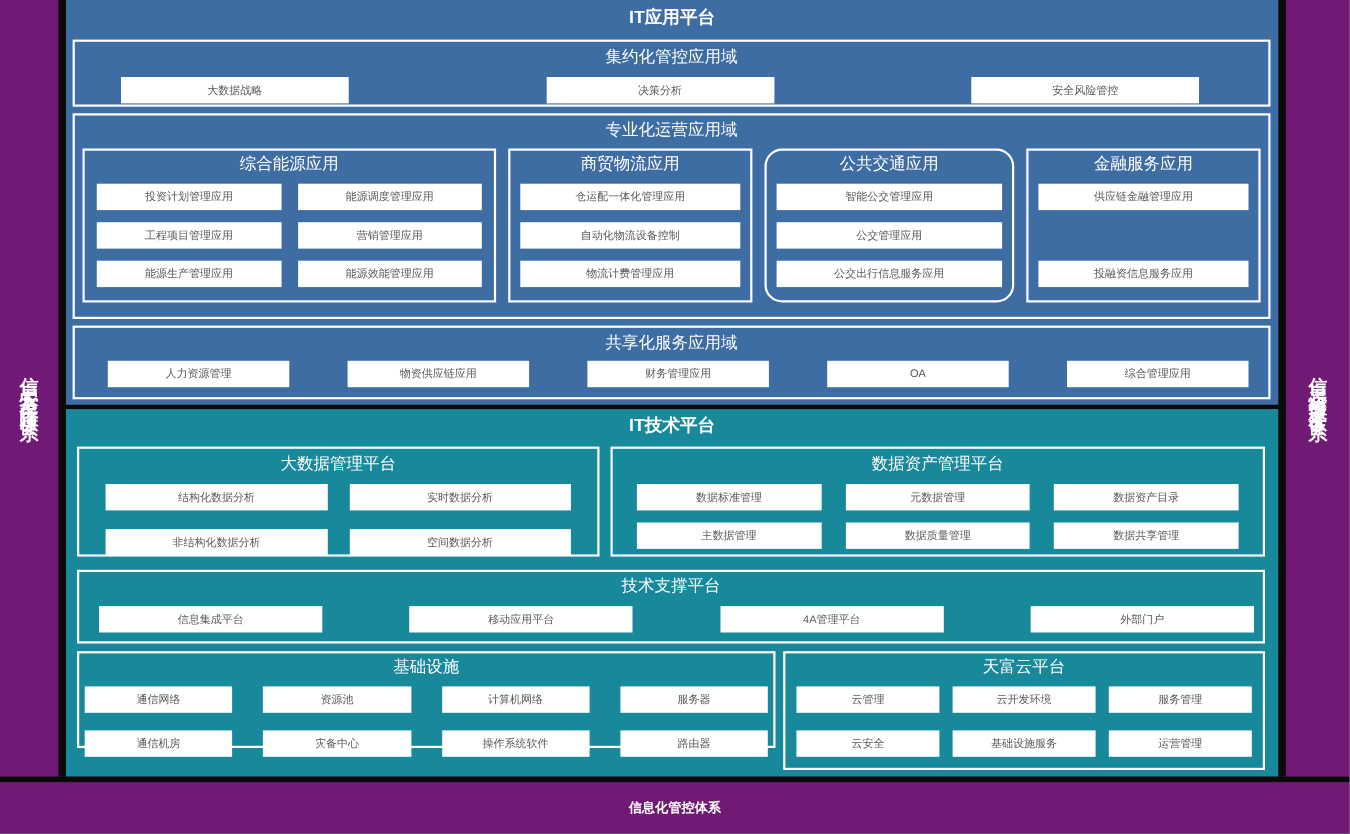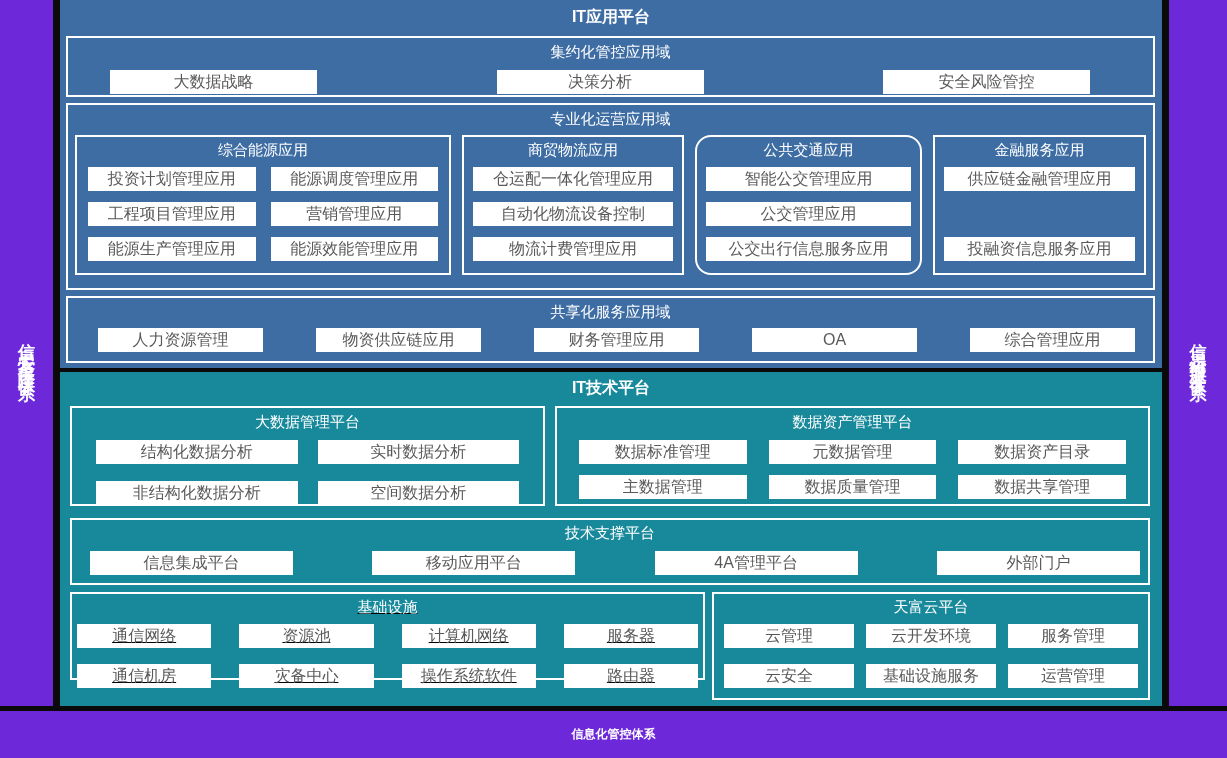--- a/index.html
+++ b/index.html
@@ -1,16 +1,16 @@
 <!DOCTYPE html>
 <html><head>
 <meta charset="utf-8">
 <style>
   html,body{margin:0;padding:0;background:#8594AC;}
-  .canvas{position:relative;width:1227px;height:758px;background:#6d28d9;overflow:hidden;
+  .canvas{position:relative;width:1227px;height:758px;background:#701a75;overflow:hidden;
           font-family:"Liberation Sans",sans-serif;}
   
   .side-label{position:absolute;top:0;height:706px;display:flex;align-items:center;justify-content:center;}
   .side-label.left{left:0;width:53px;}
   .side-label.right{left:1169px;width:58px;}
   .side-label span{writing-mode:vertical-rl;text-orientation:upright;color:#fff;font-weight:bold;
                    font-size:17px;letter-spacing:6px;line-height:1;}
   
   .content{position:absolute;left:53px;top:0;width:1116px;height:706px;box-sizing:border-box;
            border-left:7px solid #0a0a0a;border-right:7px solid #0a0a0a;}
@@ -22,21 +22,21 @@
   .panel-divider{position:absolute;left:0;right:0;top:368px;height:4px;background:#0a0a0a;}
   .tech-panel{position:absolute;left:0;right:0;top:372px;height:334px;background:#17899B;}
   .panel-title{height:34px;line-height:34px;text-align:center;color:#fff;font-weight:bold;font-size:16px;}
   .tech-panel .panel-title{height:32px;line-height:32px;}
   
   .dbox{position:absolute;left:6px;right:7px;border:2px solid #fff;box-sizing:border-box;}
   .gbox{border:2px solid #fff;box-sizing:border-box;}
   .dtitle{height:24px;line-height:24px;text-align:center;color:#fff;font-size:15px;padding-top:2px;}
   .gtitle{height:26px;line-height:26px;text-align:center;color:#fff;font-size:15px;}
   
-  .btn{background:#fff;color:#595959;font-size:16px;height:24px;display:flex;align-items:center;
+  .btn{background:#fff;color:#595959;font-size:10px;height:24px;display:flex;align-items:center;
        justify-content:center;box-sizing:border-box;white-space:nowrap;}
   
   .box1{top:36px;height:61px;}
   .box1 .row{display:flex;justify-content:space-between;padding:0 63px 0 42px;margin-top:6px;}
   .box1 .btn{width:207px;}
   .box2{top:103px;height:187px;}
   .groups-row{display:flex;justify-content:space-between;padding:0 7px;margin-top:4px;}
   .g-energy{width:376px;height:140px;}
   .g-trade{width:222px;height:140px;}
   .g-transit{width:227px;height:140px;border-radius:16px;}
@@ -52,21 +52,21 @@
   .trow1{position:absolute;top:34px;left:10px;right:12px;height:100px;display:flex;gap:10px;}
   .t-bigdata{width:475px;height:100px;}
   .t-asset{flex:1;height:100px;}
   .gi.tcols2{grid-template-columns:1fr 1fr;gap:17px 20px;padding:0 24px;margin-top:4px;}
   .gi.tcols3{grid-template-columns:1fr 1fr 1fr;gap:11px 22px;padding:0 22px;margin-top:4px;}
   .gtitle.tall{height:28px;line-height:28px;}
   .trow2{position:absolute;top:146px;left:10px;right:12px;height:67px;}
   .trow2 .row{display:flex;justify-content:space-between;padding:0 8px 0 18px;margin-top:5px;}
   .trow2 .btn{width:203px;}
   .trow3{position:absolute;top:220px;left:10px;right:12px;height:108px;display:flex;gap:7px;}
-  .t-infra{width:635px;height:88px;text-decoration:underline;}
+  .t-infra{width:635px;height:88px;}
   .t-cloud{flex:1;height:108px;}
   .gi.cols4{grid-template-columns:repeat(4,1fr);gap:16px 28px;padding:0 5px;margin-top:4px;}
   .gi.cols3c{grid-template-columns:repeat(3,1fr);gap:16px 12px;padding:0 10px;margin-top:4px;}
 </style>
 </head>
 <body>
 
 <div class="canvas">
 
   <div class="side-label left">

